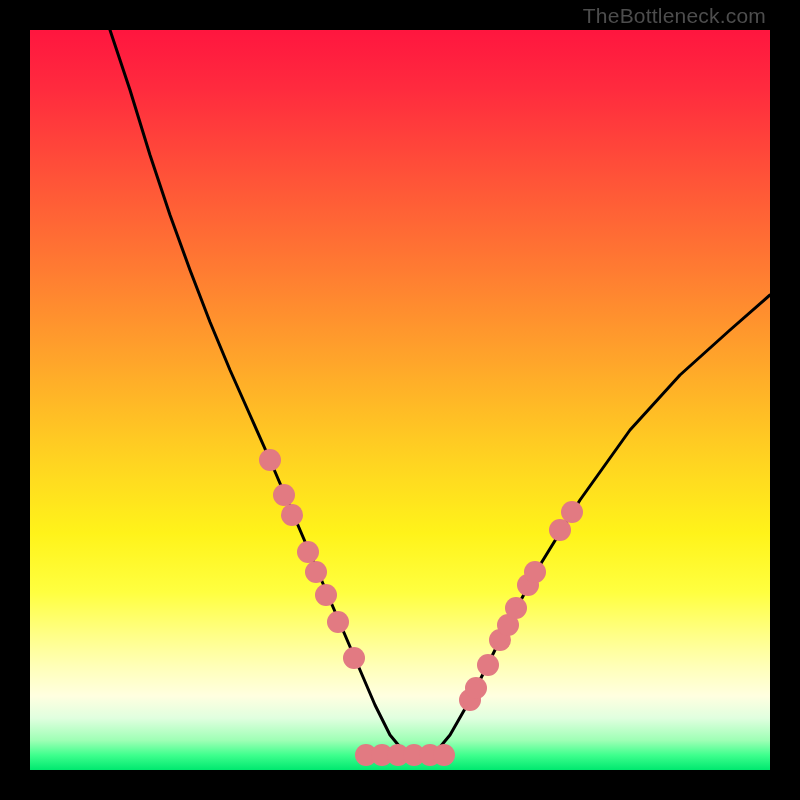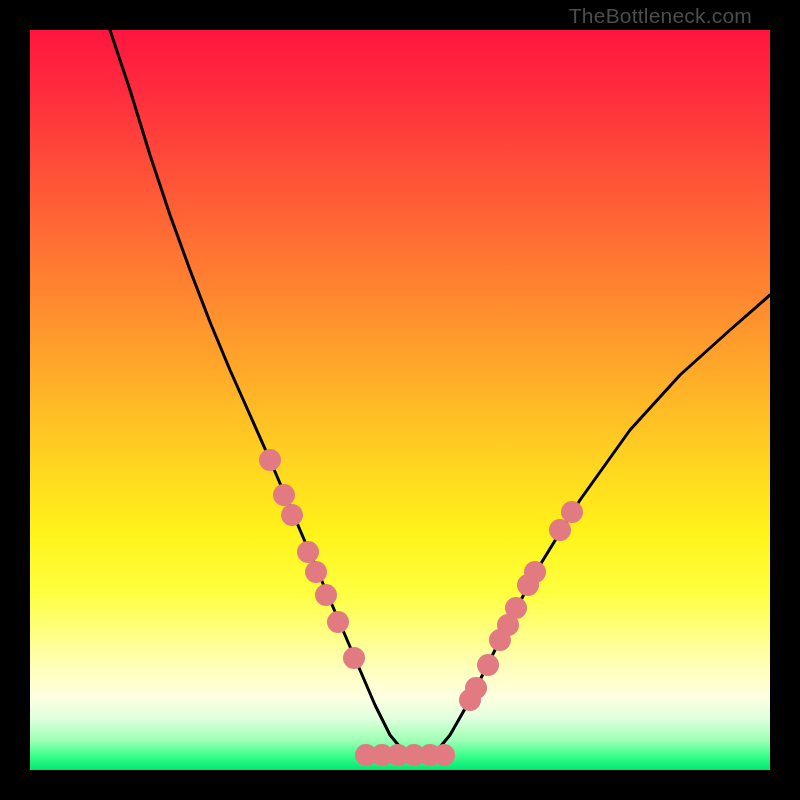--- a/index.html
+++ b/index.html
@@ -36,21 +36,21 @@
       #ffffe0 90%,
       #e0ffdf 93%,
       #9effb5 96%,
       #3eff8d 98%,
       #00e86f 100%
     );
   }
   .watermark {
     position: absolute;
     top: 4px;
-    right: 48px;
+    right: 34px;
     color: #4d4d4d;
     font-size: 21px;
     font-weight: 500;
     letter-spacing: 0.2px;
   }
   svg.plot {
     position: absolute;
     inset: 0;
   }
 </style>

